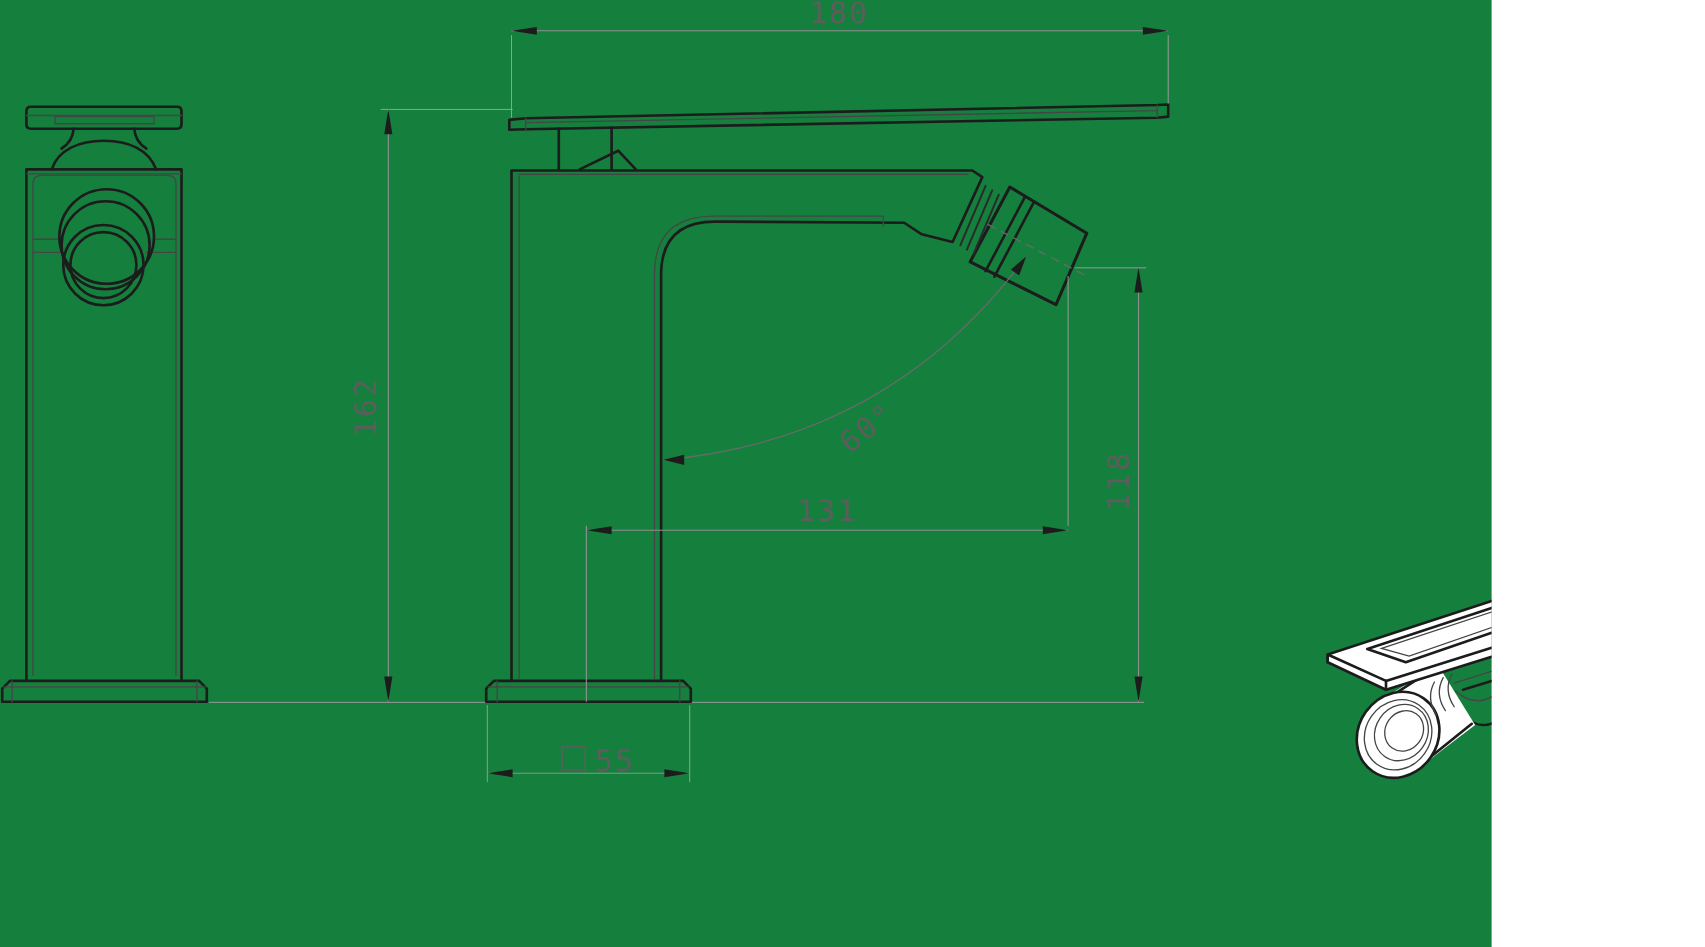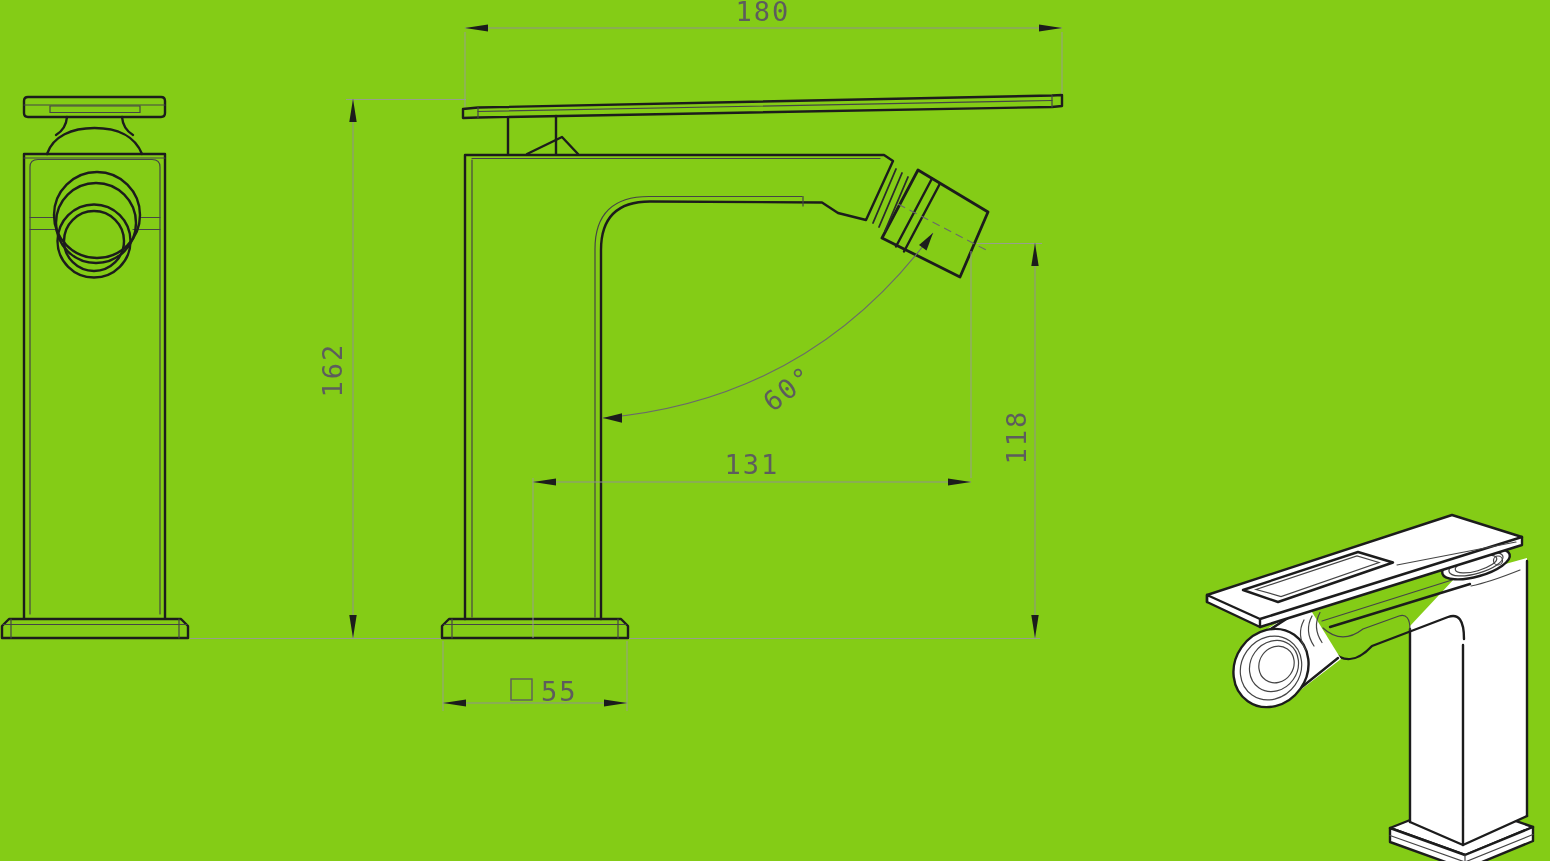--- a/index.html
+++ b/index.html
@@ -1,16 +1,16 @@
 <!DOCTYPE html>
 <html><head>
 <meta charset="utf-8">
 <style>
   html,body{margin:0;padding:0;background:#ffffff;}
-  .stage{width:1550px;height:861px;background:#84cc16;position:relative;overflow:hidden;}
+  .stage{width:1356px;height:861px;background:#15803d;position:relative;overflow:hidden;}
   svg{display:block;}
   
   .ol{stroke:#1c1c1c;stroke-width:2.4;fill:none;stroke-linecap:round;stroke-linejoin:round;}
   .ol2{stroke:#1c1c1c;stroke-width:2.8;fill:none;stroke-linecap:round;stroke-linejoin:round;}
   .olf{stroke:#1c1c1c;stroke-width:2.4;fill:#ffffff;stroke-linejoin:round;}
   .wf{fill:#ffffff;stroke:none;}
   .ml{stroke:#454545;stroke-width:1.2;fill:none;stroke-linecap:round;}
   .mlf{stroke:#454545;stroke-width:1.2;fill:none;}
   .rib{stroke:#2a2a2a;stroke-width:1.8;fill:none;stroke-linecap:round;}
   .dl{stroke:#8f8f8f;stroke-width:1;fill:none;}

